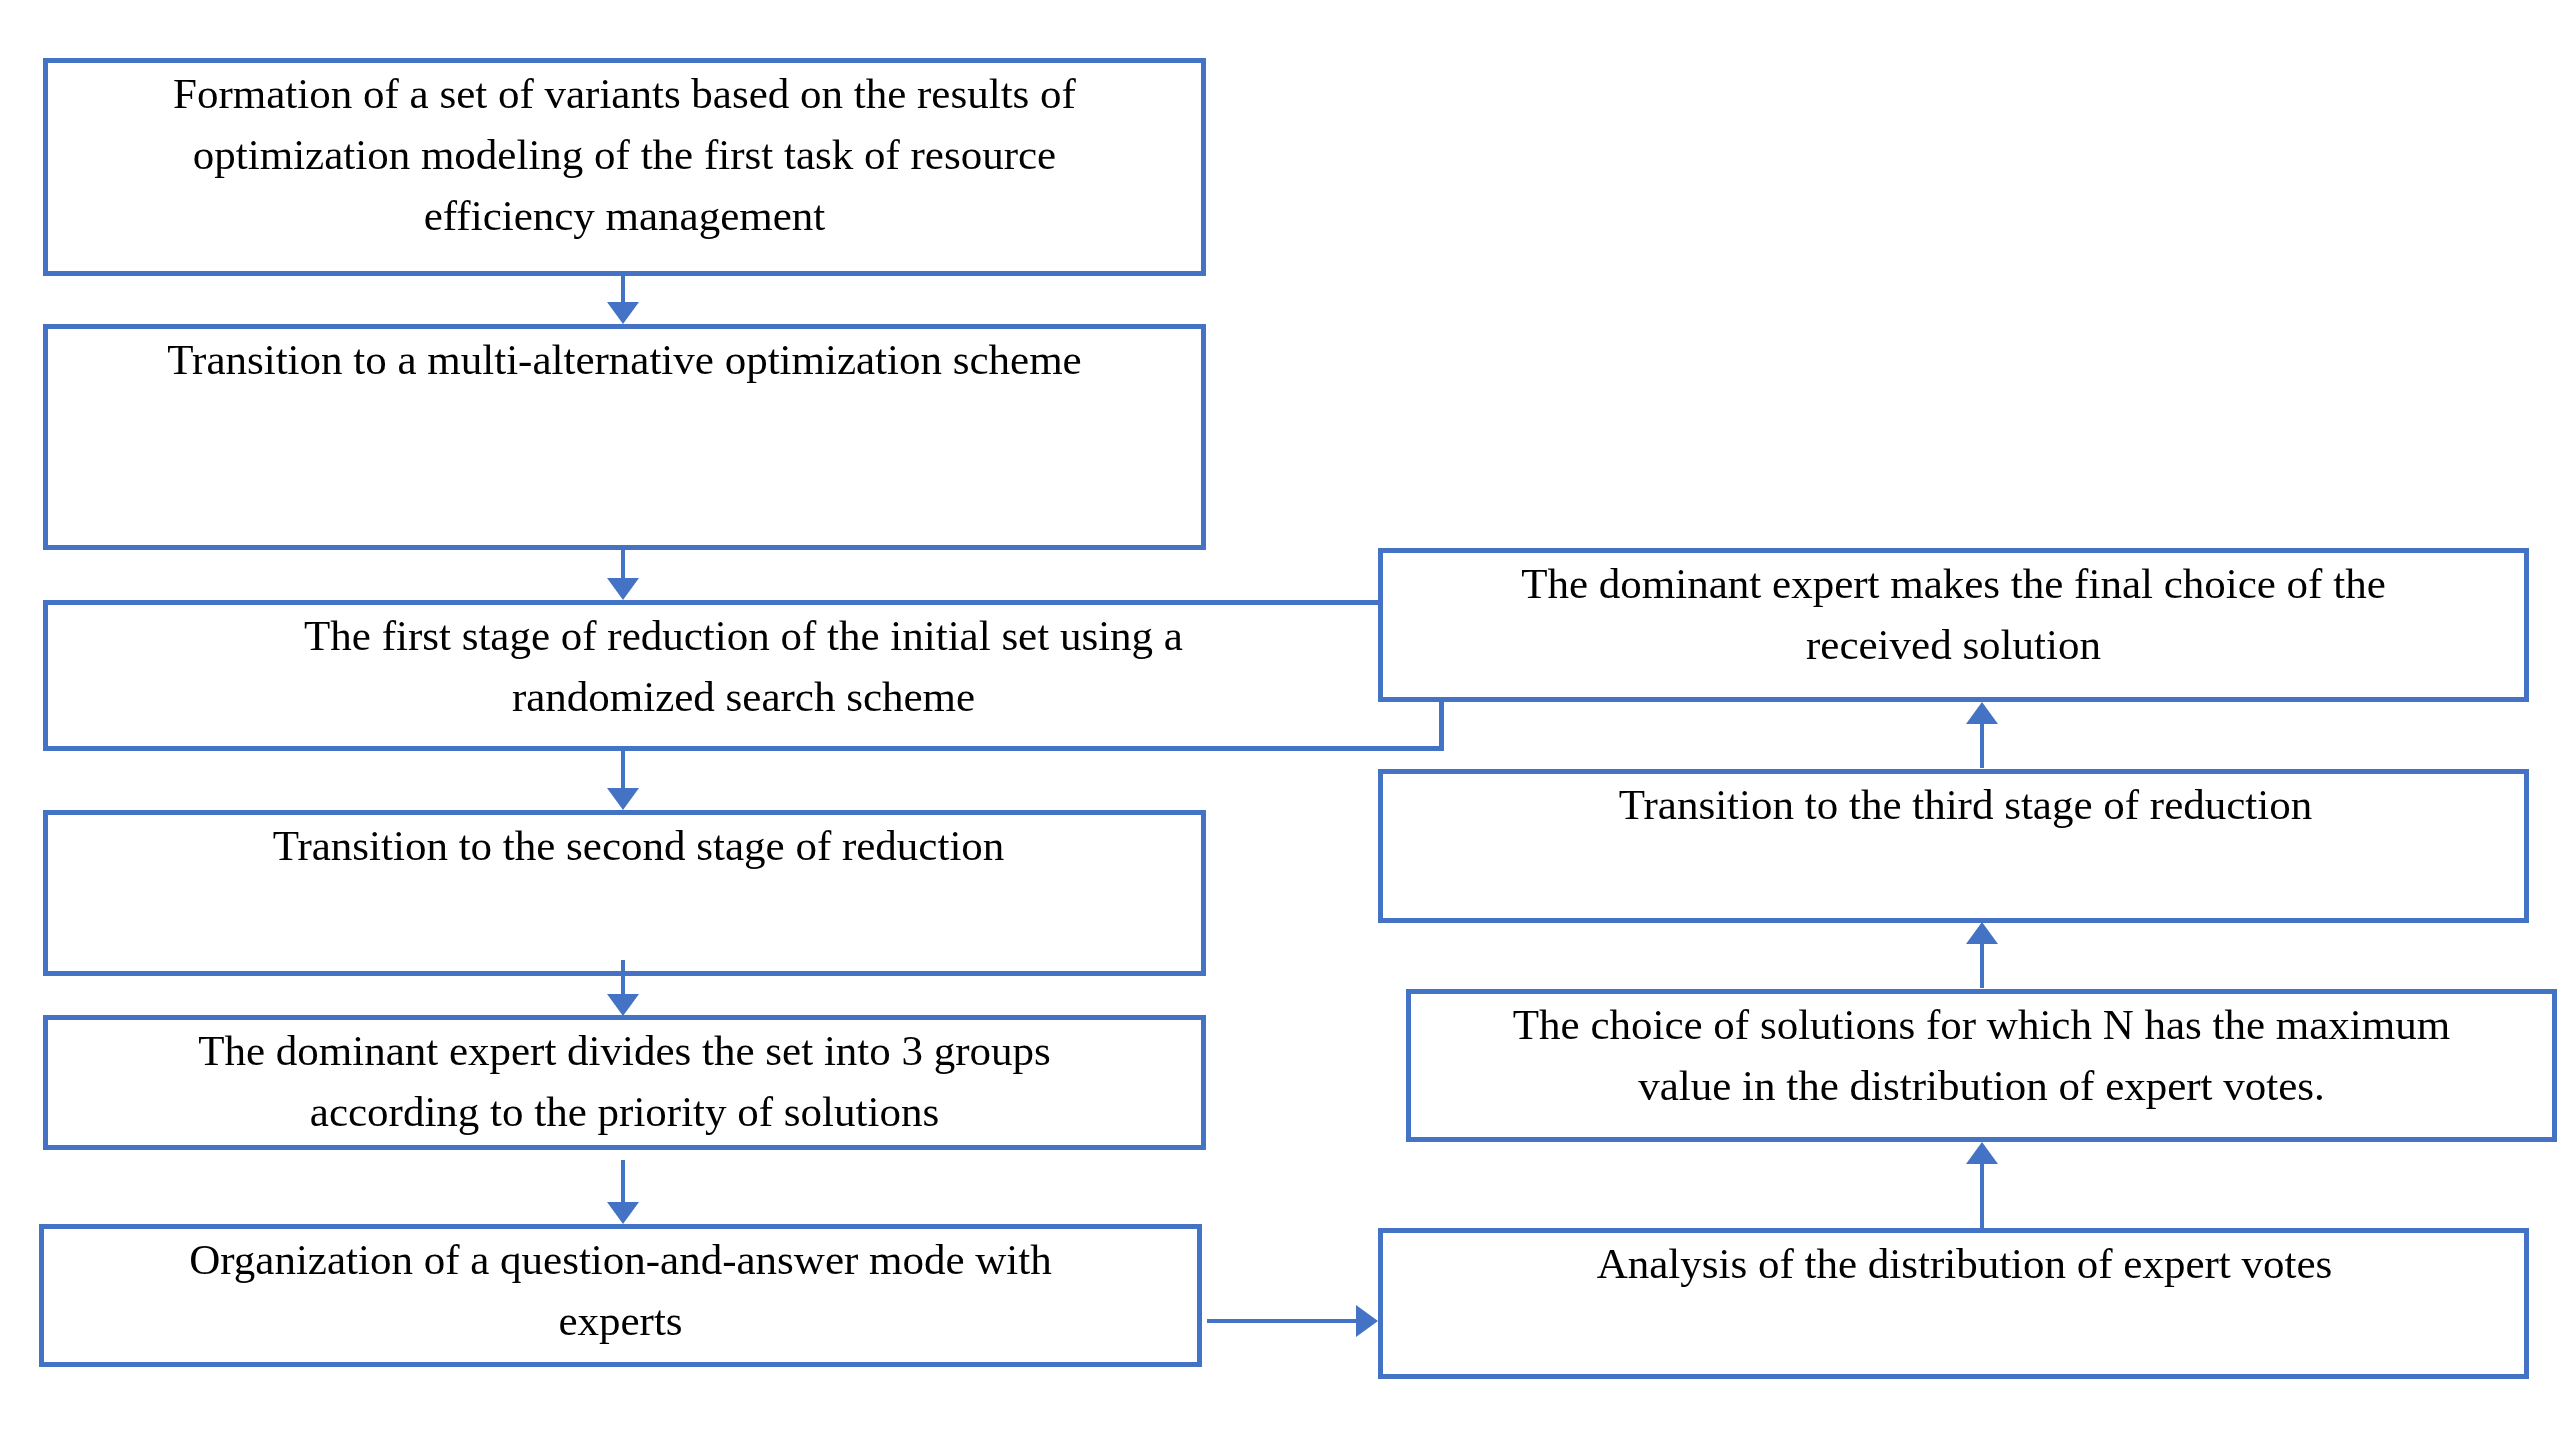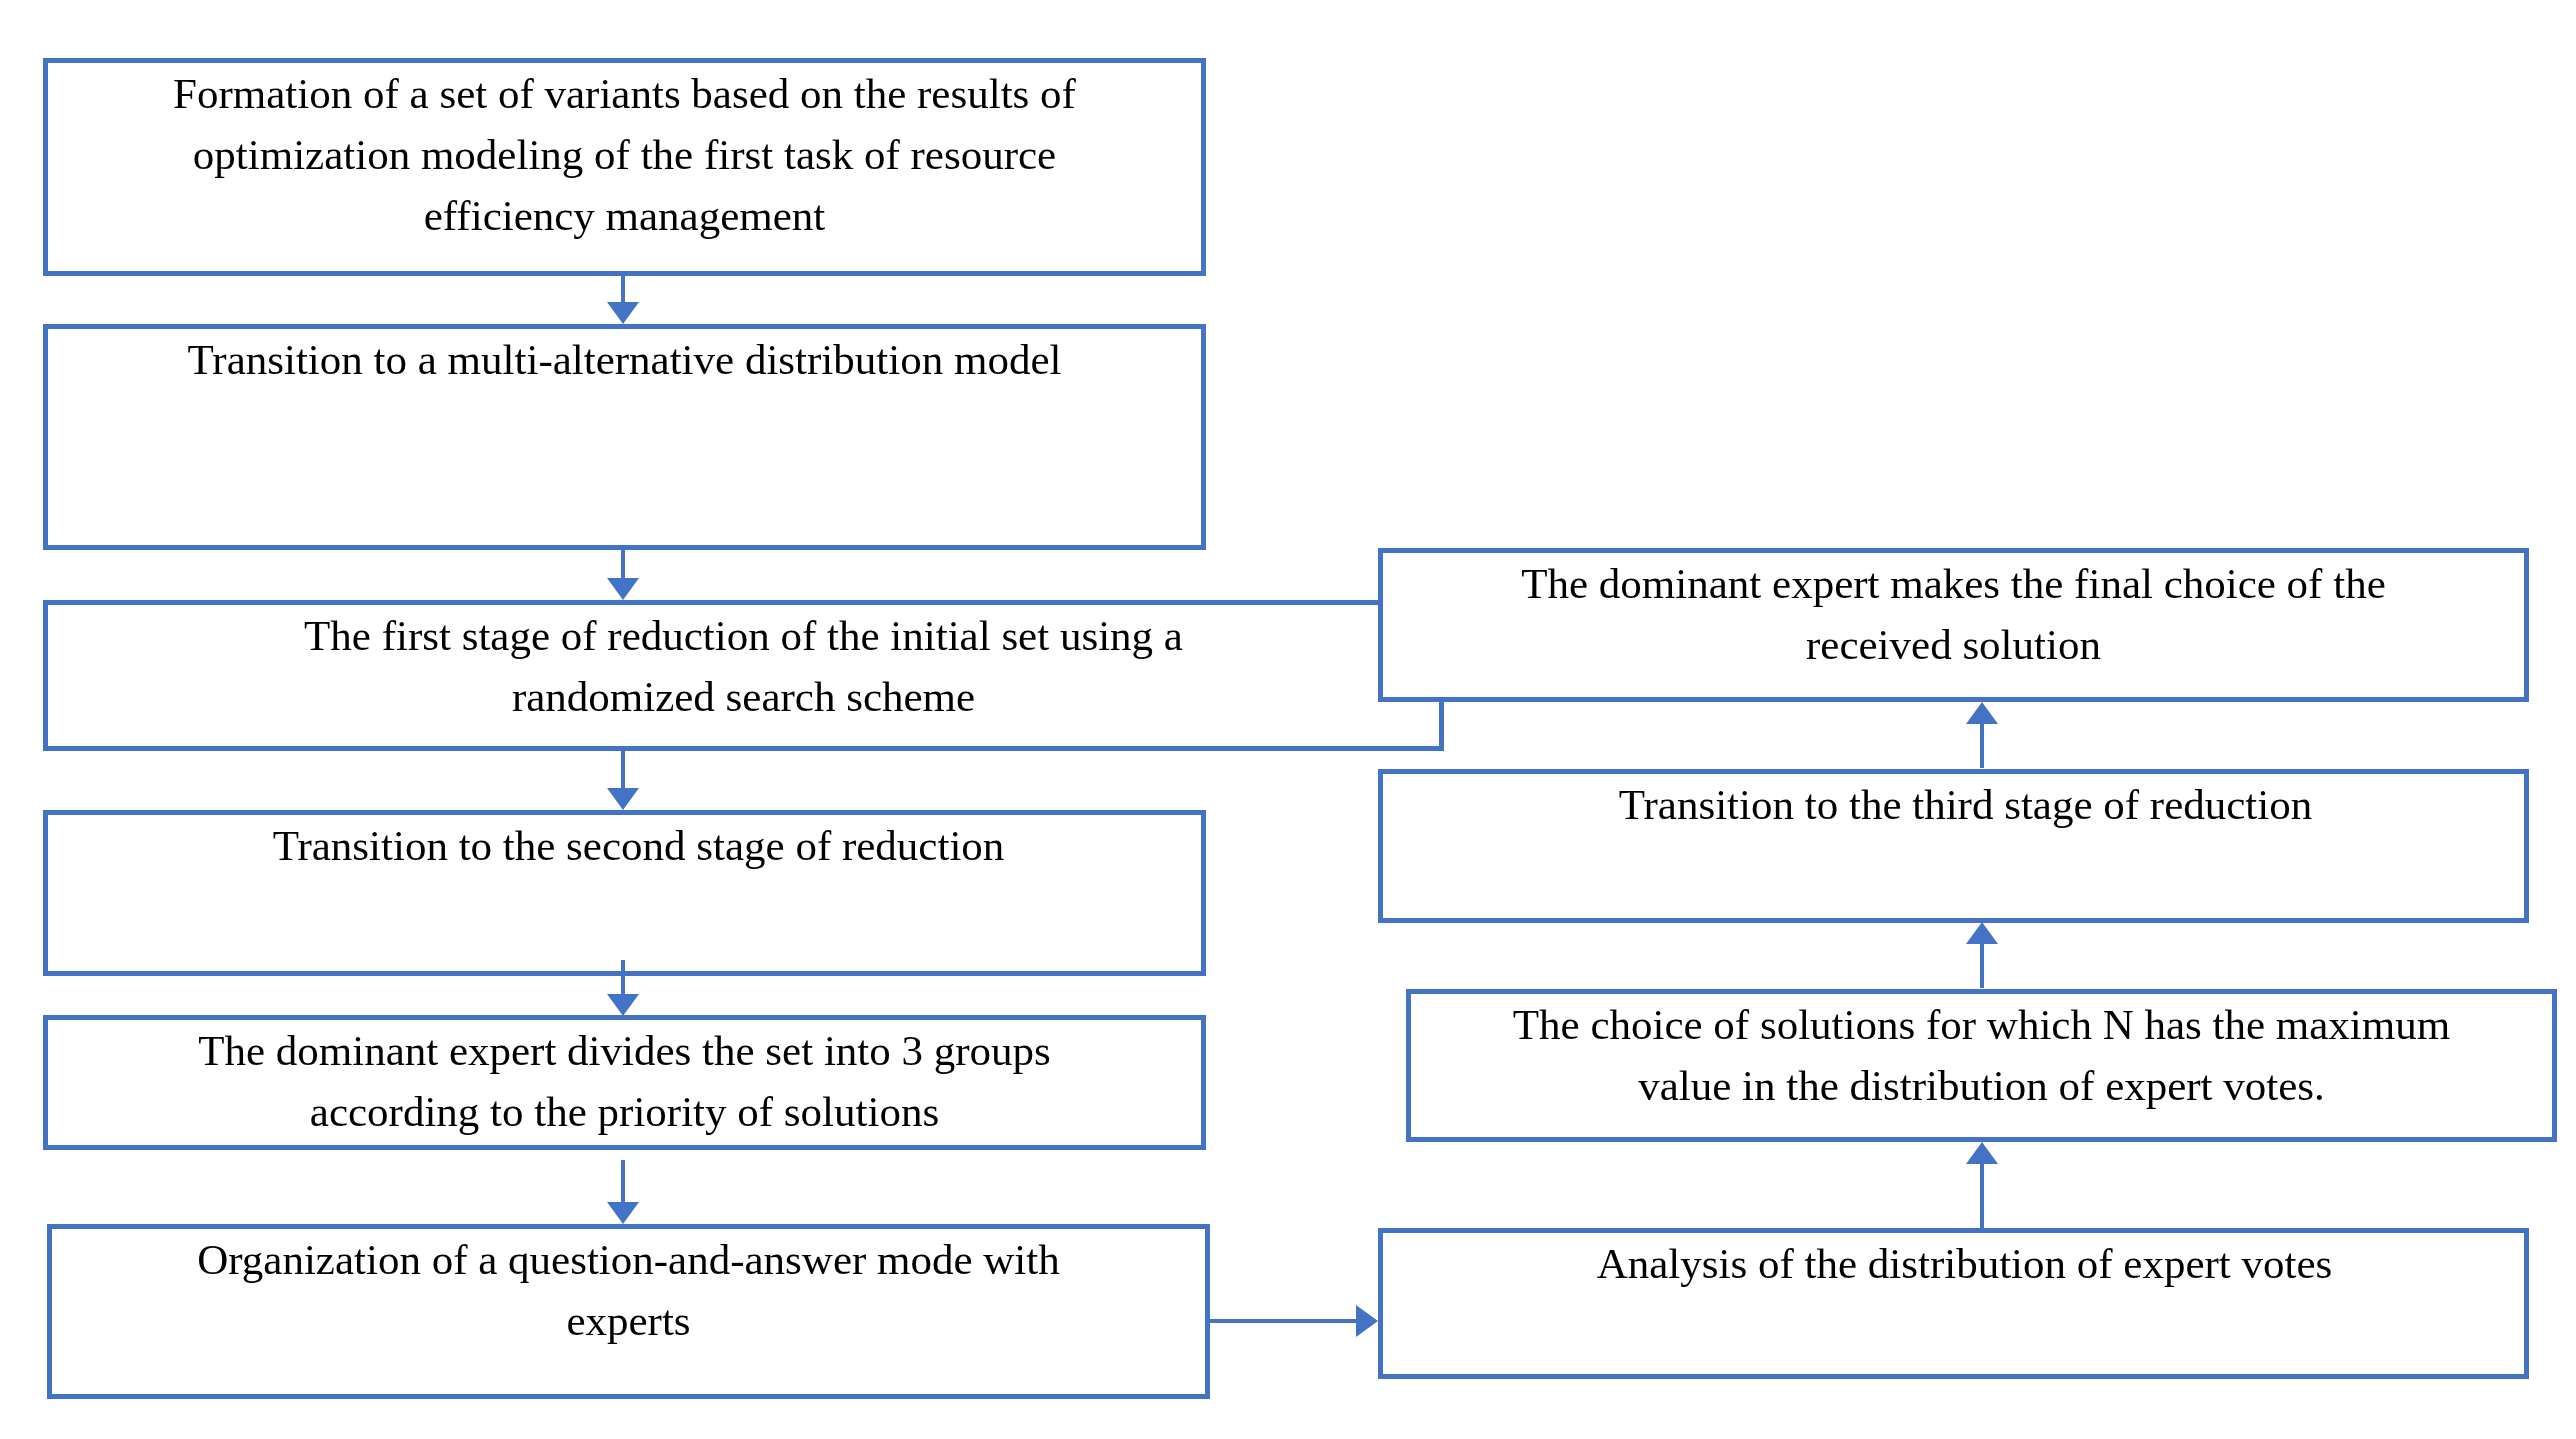--- a/index.html
+++ b/index.html
@@ -88,38 +88,38 @@
 
 <div class="canvas">
 
   <div class="box" style="left:43px; top:58px; width:1163px; height:218px;">
     <div class="label">Formation of a set of variants based on the results of
 optimization modeling of the first task of resource
 efficiency management</div>
   </div>
 
   <div class="box" style="left:43px; top:324px; width:1163px; height:226px;">
-    <div class="label">Transition to a multi-alternative distribution model</div>
+    <div class="label">Transition to a multi-alternative optimization scheme</div>
   </div>
 
   <div class="box" style="left:43px; top:600px; width:1401px; height:151px;">
     <div class="label">The first stage of reduction of the initial set using a
 randomized search scheme</div>
   </div>
 
   <div class="box" style="left:43px; top:810px; width:1163px; height:166px;padding-left:28px;">
     <div class="label">Transition to the second stage of reduction</div>
   </div>
 
   <div class="box" style="left:43px; top:1015px; width:1163px; height:135px;">
     <div class="label">The dominant expert divides the set into 3 groups
 according to the priority of solutions</div>
   </div>
 
-  <div class="box" style="left:47px; top:1224px; width:1163px; height:175px;">
+  <div class="box" style="left:39px; top:1224px; width:1163px; height:143px;">
     <div class="label">Organization of a question-and-answer mode with
 experts</div>
   </div>
 
   <div class="box" style="left:1378px; top:548px; width:1151px; height:154px;">
     <div class="label">The dominant expert makes the final choice of the
 received solution</div>
   </div>
 
   <div class="box" style="left:1378px; top:769px; width:1151px; height:154px;padding-left:24px;">

